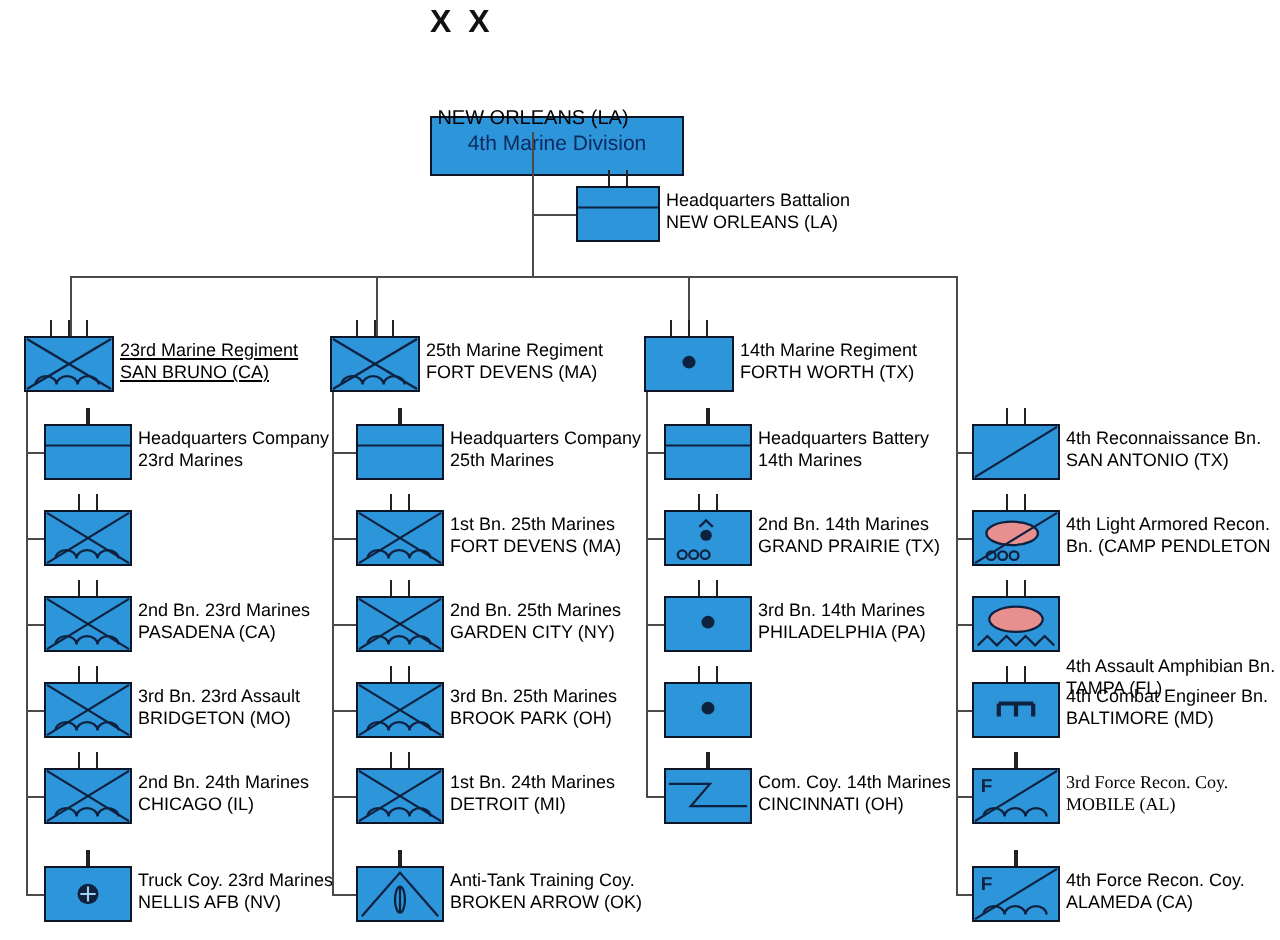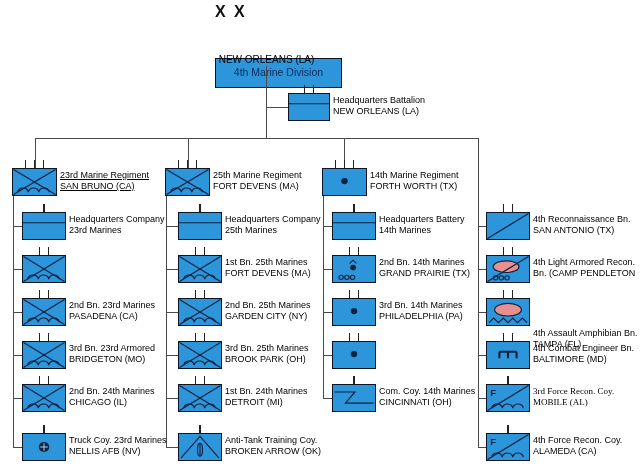--- a/index.html
+++ b/index.html
@@ -131,21 +131,21 @@
       <div class="tick" style="left: 25.75px;"></div>
       <div class="box" style="left: 0px; top: 9px; width: 44px; height: 28px;">
         <svg viewBox="0 0 44 28" preserveAspectRatio="none">
           <line x1="0.5" y1="0.5" x2="43.5" y2="27.5" stroke="#0e2240" stroke-width="1.2" fill="none"></line>
           <line x1="0.5" y1="27.5" x2="43.5" y2="0.5" stroke="#0e2240" stroke-width="1.2" fill="none"></line>
           <path d="M5 25 a5.5 4.5 0 0 1 11 0 a5.5 4.5 0 0 1 11 0 a5.5 4.5 0 0 1 11 0" stroke="#0e2240" stroke-width="1.2" fill="none"></path>
         </svg>
       </div>
     </div>
     <div class="label" style="left: 69px; top: 342.5px;">
-      <span>3rd Bn. 23rd Armored</span>
+      <span>3rd Bn. 23rd Assault</span>
       <span>BRIDGETON (MO)</span>
     </div>
     <div class="unit" style="left: 22px; top: 375px; width: 44px; height: 37px;">
       <div class="tick" style="left: 16.75px;"></div>
       <div class="tick" style="left: 25.75px;"></div>
       <div class="box" style="left: 0px; top: 9px; width: 44px; height: 28px;">
         <svg viewBox="0 0 44 28" preserveAspectRatio="none">
           <line x1="0.5" y1="0.5" x2="43.5" y2="27.5" stroke="#0e2240" stroke-width="1.2" fill="none"></line>
           <line x1="0.5" y1="27.5" x2="43.5" y2="0.5" stroke="#0e2240" stroke-width="1.2" fill="none"></line>
           <path d="M5 25 a5.5 4.5 0 0 1 11 0 a5.5 4.5 0 0 1 11 0 a5.5 4.5 0 0 1 11 0" stroke="#0e2240" stroke-width="1.2" fill="none"></path>

